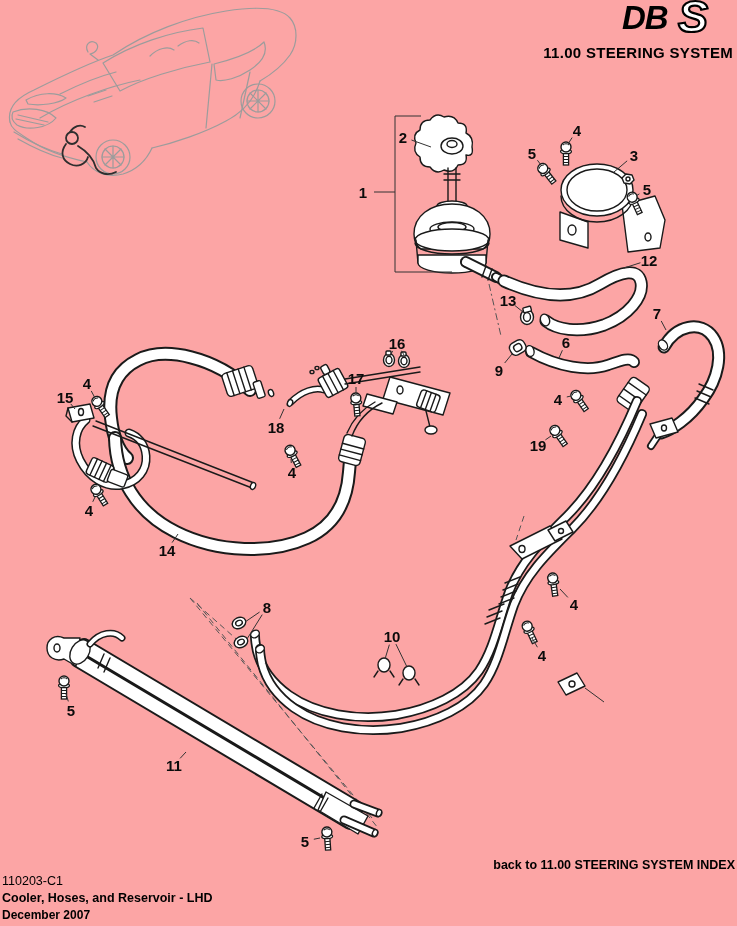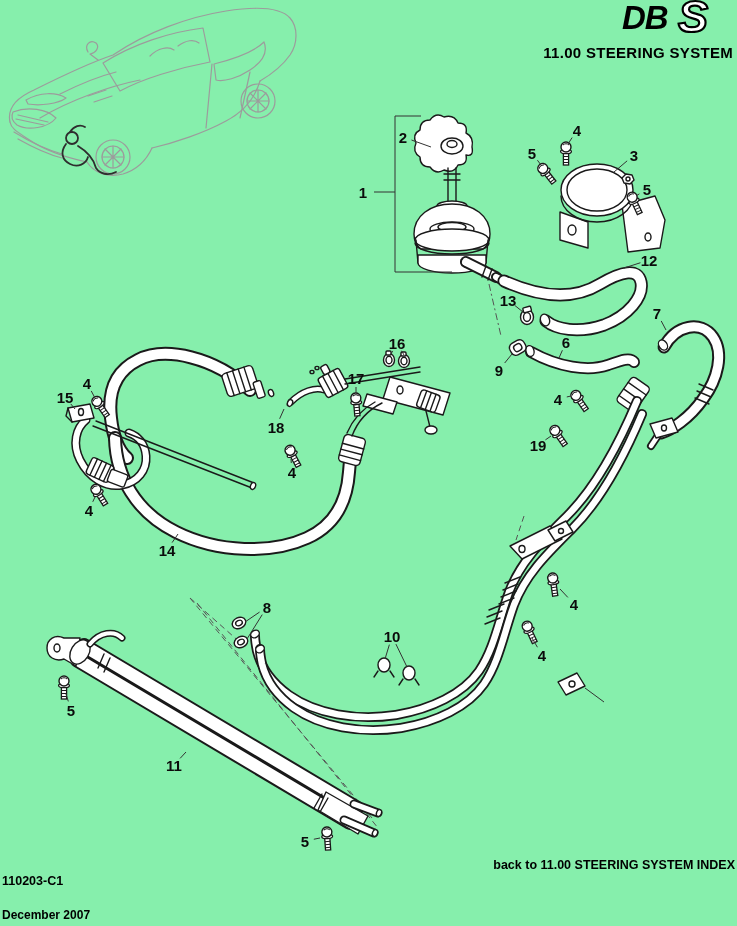--- a/index.html
+++ b/index.html
@@ -1,16 +1,16 @@
 <!DOCTYPE html>
 <html><head>
 <meta charset="utf-8">
 <style>
   html,body{margin:0;padding:0;background:#fff;}
-  .page{position:relative;width:737px;height:926px;background:#86efac;overflow:hidden;
+  .page{position:relative;width:737px;height:926px;background:#fca5a5;overflow:hidden;
         font-family:"Liberation Sans",sans-serif;color:#000;}
   
   .hdr{position:absolute;top:0;right:4px;width:360px;text-align:right;}
   .logo-svg{display:block;margin-left:auto;margin-right:0;}
   .logo-svg text{font-family:"Liberation Sans",sans-serif;}
   .section-title{margin-top:8px;font-size:15px;font-weight:bold;letter-spacing:.3px;}
   .nav{margin-top:9px;font-size:11px;font-weight:bold;letter-spacing:.2px;}
   .nav a{color:#000;text-decoration:none;cursor:pointer;}
   .nav .gap{display:inline-block;width:14px;}
   .arr{font-size:10px;position:relative;top:-1px;}
@@ -19,21 +19,21 @@
   #diagram *{vector-effect:none;}
   .ln{stroke:#1a1a1a;stroke-width:1.4;fill:none;stroke-linecap:round;stroke-linejoin:round;}
   .fw{stroke:#1a1a1a;stroke-width:1.4;fill:#fff;stroke-linejoin:round;}
   .car{stroke:#9c9c9c;stroke-width:1.2;fill:none;stroke-linecap:round;stroke-linejoin:round;}
   .carb{stroke:#2e2e2e;stroke-width:1.8;fill:none;stroke-linecap:round;}
   .dash{stroke:#555;stroke-width:1;fill:none;stroke-dasharray:6 4;}
   .dashdot{stroke:#555;stroke-width:1;fill:none;stroke-dasharray:7 3 2 3;}
   .leader{stroke:#333;stroke-width:1;fill:none;}
   .callout{font-family:"Liberation Sans",sans-serif;font-size:15px;font-weight:bold;fill:#0b0b0b;}
   
-  .ftr-code{position:absolute;left:2px;top:874px;font-size:12.5px;font-weight:bold;}
+  .ftr-code{position:absolute;left:2px;top:874px;font-size:12.5px;font-weight:normal;}
   .ftr-title{position:absolute;left:2px;top:891px;font-size:12.5px;font-weight:bold;}
   .ftr-date{position:absolute;left:2px;top:908px;font-size:12px;font-weight:bold;}
   .ftr-back{position:absolute;right:2px;top:858px;font-size:12.5px;font-weight:bold;
             color:#000;text-decoration:none;cursor:pointer;}
 </style>
 </head>
 <body>
 
 <div class="page">
 
@@ -428,15 +428,16 @@
         <line x1="68.31552506177648" y1="701.4096801976847" x2="66" y2="694" class="leader"></line>
         <text x="71" y="715.5" text-anchor="middle" class="callout">5</text>
         <line x1="180.10452092459758" y1="758.3867689983526" x2="186" y2="752" class="leader"></line>
         <text x="174" y="770.5" text-anchor="middle" class="callout">11</text>
         <line x1="313.82522608121826" y1="839.2349547837564" x2="320" y2="838" class="leader"></line>
         <text x="305" y="846.5" text-anchor="middle" class="callout">5</text>
       </g>
   </svg>
 
   <div class="ftr-code">110203-C1</div>
+  <div class="ftr-title">Cooler, Hoses, and Reservoir - LHD</div>
   <div class="ftr-date">December 2007</div>
   <a class="ftr-back">back to 11.00 STEERING SYSTEM INDEX</a>
 </div>
 
 </body></html>

